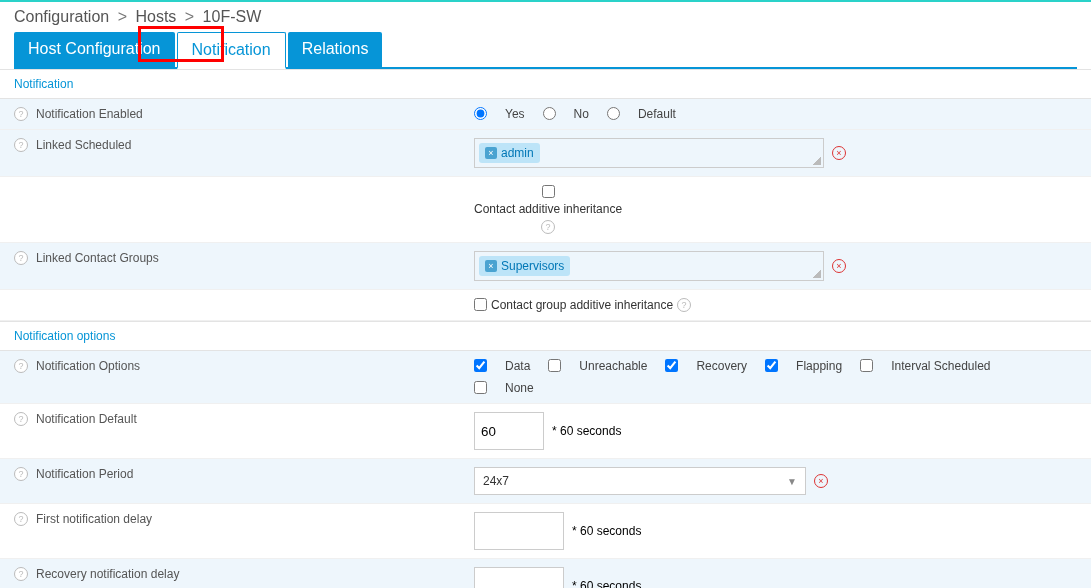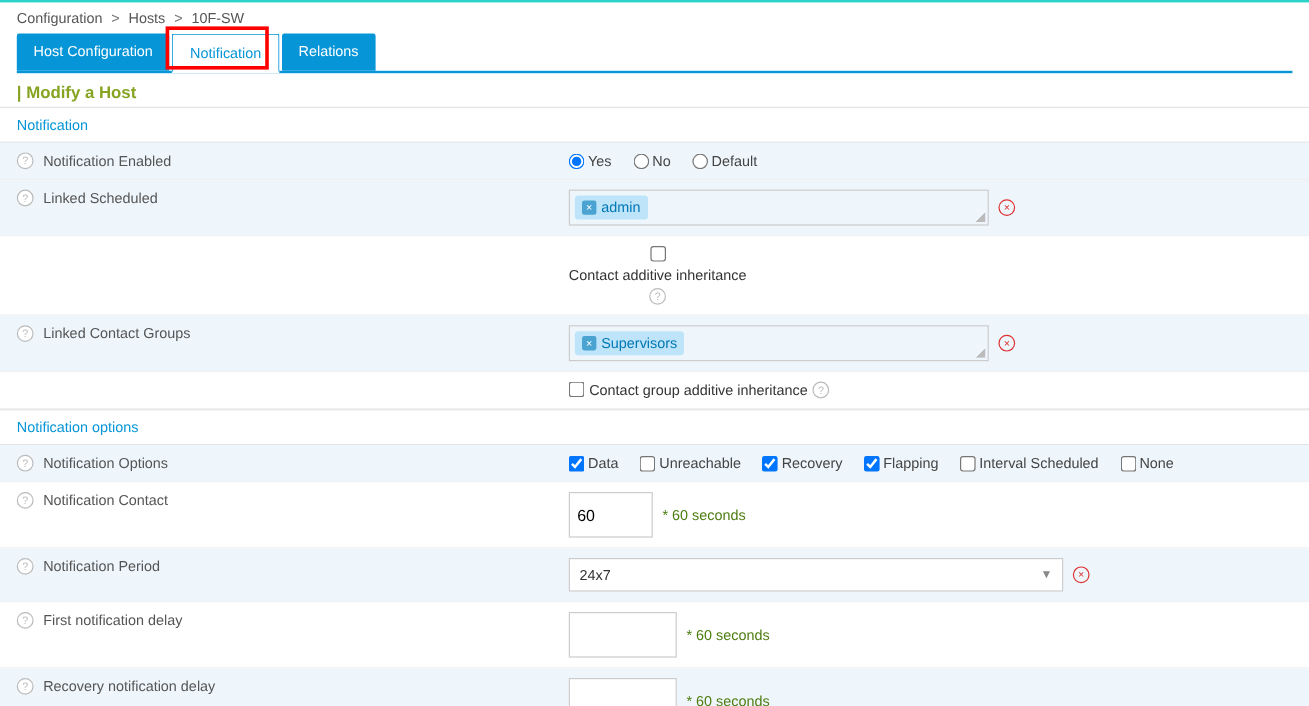--- a/index.html
+++ b/index.html
@@ -1,46 +1,46 @@
 <!DOCTYPE html>
 <html><head>
   <meta charset="utf-8">
   <style>
     * { box-sizing: border-box; margin: 0; padding: 0; }
     body { font-family: -apple-system, BlinkMacSystemFont, "Segoe UI", Arial, sans-serif; font-size: 12px; color: #333; background: #fff; }
     .page { width: 1091px; margin: 0 auto; position: relative; }
     .top-border { height: 2px; background: #2ad2c9; }
-    .breadcrumb { padding: 6px 14px; color: #555; font-size: 12px; }
+    .breadcrumb { padding: 6px 14px; color: #555; font-size: 16px; }
     .breadcrumb a { color: #555; text-decoration: none; }
     .breadcrumb .sep { margin: 0 4px; color: #777; }
     .tabs { margin: 0 14px; display: flex; border-bottom: 2px solid #0695d7; }
-    .tab { background: #0695d7; color: #fff; padding: 8px 14px; margin-right: 2px; cursor: pointer; font-size: 12px; border-top-left-radius: 2px; border-top-right-radius: 2px; }
+    .tab { background: #0695d7; color: #fff; padding: 8px 14px; margin-right: 2px; cursor: pointer; font-size: 16px; border-top-left-radius: 2px; border-top-right-radius: 2px; }
     .tab.active { background: #fff; color: #0695d7; border: 1px solid #0695d7; border-bottom: 2px solid #fff; margin-bottom: -2px; }
     .tab-highlight { position: absolute; border: 3px solid red; pointer-events: none; }
     .section-title { color: #86a422; font-size: 14px; font-weight: bold; padding: 8px 14px 4px; }
     .group-header { color: #0695d7; background: #ffffff; border: 1px solid #e3e3e3; border-left: none; border-right: none; padding: 7px 14px; font-size: 12px; }
     .form-row { display: flex; align-items: flex-start; padding: 8px 14px; border-bottom: 1px solid #f0f0f0; }
     .form-row:nth-child(odd) { background: #f7fbff; }
     .form-row.plain { background: #fff; }
     .form-row.alt { background: #eef6fc; }
     .label-col { width: 460px; display: flex; align-items: center; gap: 8px; color: #555; }
     .help-icon { display: inline-flex; align-items: center; justify-content: center; width: 14px; height: 14px; border-radius: 50%; border: 1px solid #bbb; color: #bbb; font-size: 9px; background: #fff; }
     .input-col { flex: 1; display: flex; align-items: center; gap: 8px; flex-wrap: wrap; }
-    .radio-group label, .checkbox-group label { margin-right: 10px; color: #444; display: inline-flex; align-items: center; gap: 3px; }
+    .radio-group label, .checkbox-group label { margin-right: 10px; color: #444; display: inline-flex; align-items: flex-start; gap: 18px; }
     input[type=radio], input[type=checkbox] { margin: 0; }
     .tagbox { border: 1px solid #ccc; min-height: 30px; width: 350px; padding: 4px; display: flex; gap: 4px; flex-wrap: wrap; position: relative; }
     .tagbox::after { content:''; position:absolute; right:2px; bottom:2px; width:8px; height:8px; background: linear-gradient(135deg, transparent 50%, #bbb 50%); }
     .tag { background: #bde4f8; color: #0077b6; padding: 2px 6px; border-radius: 3px; display: inline-flex; align-items: center; gap: 4px; font-size: 12px; }
     .tag .x { background: #4aa3d1; color: #fff; width: 12px; height: 12px; border-radius: 2px; display: inline-flex; align-items:center; justify-content:center; font-size: 9px; cursor: pointer; }
     .clear-icon { width: 14px; height:14px; border: 1px solid #d33; border-radius:50%; color:#d33; display:inline-flex; align-items:center; justify-content:center; font-size:9px; cursor:pointer; }
     .text-input { border: 1px solid #ccc; padding: 4px 6px; width: 70px; height: 38px; }
     .text-input.small { width: 90px; }
-    .select-box { border: 1px solid #ccc; width: 412px; height: 28px; display:flex; align-items:center; justify-content:space-between; padding: 0 8px; background:#fff; cursor:pointer; }
+    .select-box { border: 1px solid #ccc; width: 332px; height: 28px; display:flex; align-items:center; justify-content:space-between; padding: 0 8px; background:#fff; cursor:pointer; }
     .select-arrow { color:#888; font-size:10px; }
-    .suffix { color:#4d7c0f; }
+    .suffix { color:#000000; }
     .footer-actions { display:flex; justify-content:flex-end; gap:8px; padding: 12px 24px; }
     .btn { border:none; border-radius:3px; padding: 6px 14px; color:#fff; cursor:pointer; font-size:12px; }
     .btn-save { background:#84bd00; }
     .btn-reset { background:#9e9e9e; }
   </style>
 </head>
 <body>
 
 <div class="page">
   <div class="top-border"></div>
@@ -53,23 +53,20 @@
     <span>10F-SW</span>
   </div>
 
   <div class="tabs" style="position:relative;">
     <div class="tab">Host Configuration</div>
     <div class="tab active">Notification</div>
     <div class="tab">Relations</div>
     <div class="tab-highlight" style="left:124px; top:-6px; width:86px; height:36px;"></div>
   </div>
 
-  <div class="section-title">
-    <span>|</span> <span>Modify a Host</span>
-  </div>
 
   <div class="group-header">Notification</div>
   <div class="form-row alt">
     <div class="label-col">
       <span class="help-icon">?</span>
       <span>Notification Enabled</span>
     </div>
     <div class="input-col radio-group">
       <label>
           <input type="radio" name="ne" checked="" style=""> 
@@ -172,21 +169,21 @@
       <label>
           <input type="checkbox" style=""> 
           <span>None</span>
         </label>
     </div>
   </div>
 
   <div class="form-row plain">
     <div class="label-col">
       <span class="help-icon">?</span>
-      <span>Notification Contact</span>
+      <span>Notification Default</span>
     </div>
     <div class="input-col">
       <input class="text-input" value="60" style="">
       <span class="suffix">* 60 seconds</span>
     </div>
   </div>
 
   <div class="form-row alt">
     <div class="label-col">
       <span class="help-icon">?</span>

